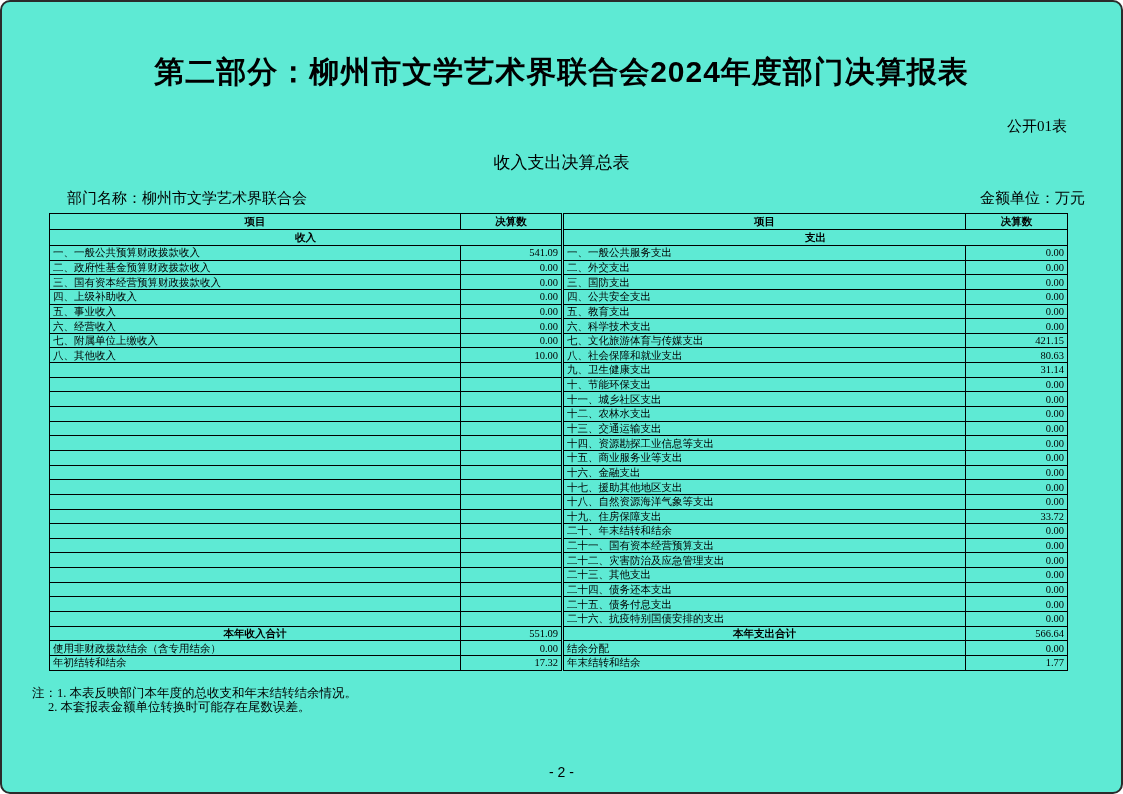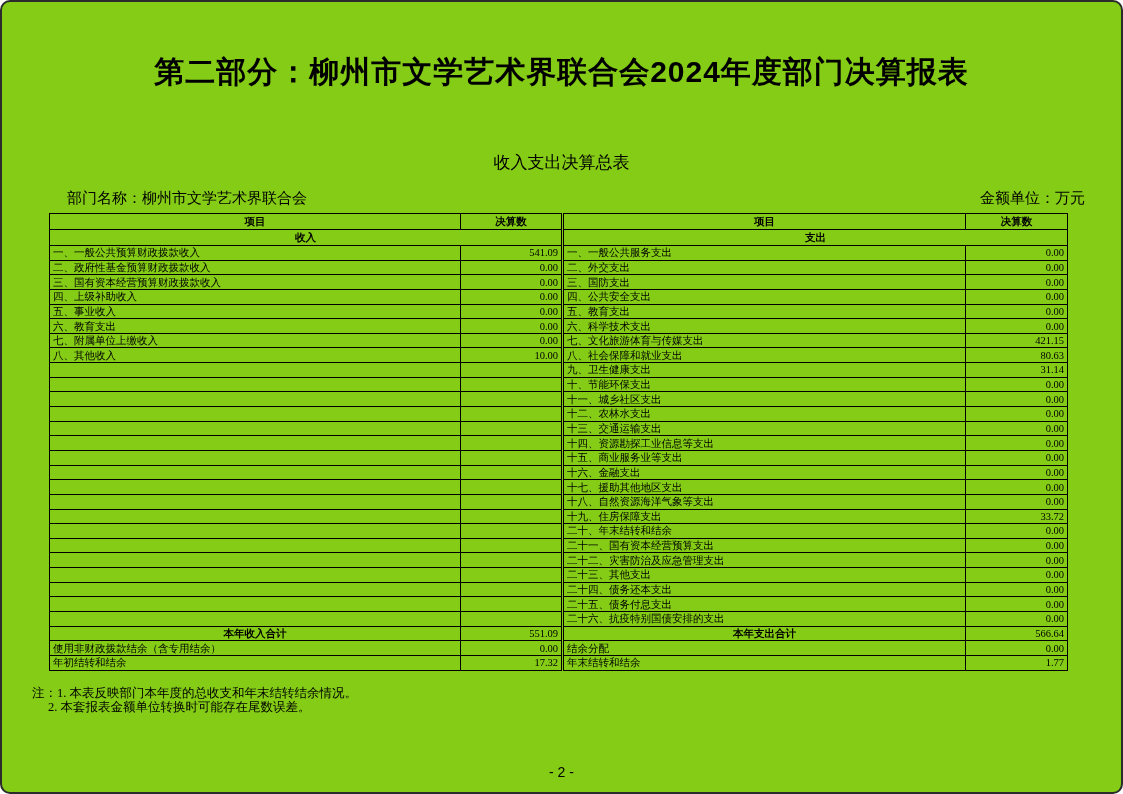--- a/index.html
+++ b/index.html
@@ -9,21 +9,21 @@
     color: #000;
     font-family: "Liberation Serif", "DejaVu Serif", serif;
     position: relative;
     overflow: hidden;
   }
   .page-frame {
     position: absolute;
     inset: 0;
     border: 2px solid #2b2b2b;
     border-radius: 10px;
-    background: #84cc16;
+    background: #5eead4;
   }
   .doc-title {
     position: absolute;
     top: 50px; left: 0; width: 100%;
     text-align: center;
     font-family: "Liberation Sans", "DejaVu Sans", sans-serif;
     font-weight: bold;
     font-size: 30px;
     letter-spacing: 1px;
   }
@@ -94,20 +94,21 @@
     font-size: 14px;
   }
 </style>
 </head>
 <body>
 
 <div class="page-frame">
 
   <div class="doc-title">第二部分：柳州市文学艺术界联合会2024年度部门决算报表</div>
 
+  <div class="table-code">公开01表</div>
 
   <div class="doc-subtitle">收入支出决算总表</div>
 
   <div class="meta-row">
     <span>部门名称：柳州市文学艺术界联合会</span>
     <span>金额单位：万元</span>
   </div>
 
   <table class="main-table">
     <colgroup>
@@ -153,21 +154,21 @@
           <td class="item sep">四、公共安全支出</td>
           <td class="val">0.00</td>
         </tr>
         <tr>
           <td class="item">五、事业收入</td>
           <td class="val">0.00</td>
           <td class="item sep">五、教育支出</td>
           <td class="val">0.00</td>
         </tr>
         <tr>
-          <td class="item">六、教育支出</td>
+          <td class="item">六、经营收入</td>
           <td class="val">0.00</td>
           <td class="item sep">六、科学技术支出</td>
           <td class="val">0.00</td>
         </tr>
         <tr>
           <td class="item">七、附属单位上缴收入</td>
           <td class="val">0.00</td>
           <td class="item sep">七、文化旅游体育与传媒支出</td>
           <td class="val">421.15</td>
         </tr>

